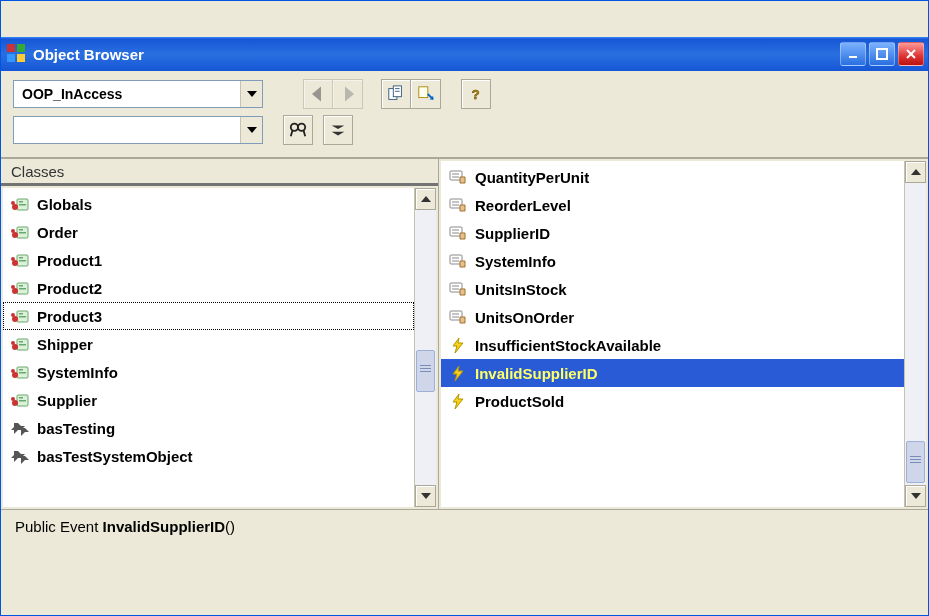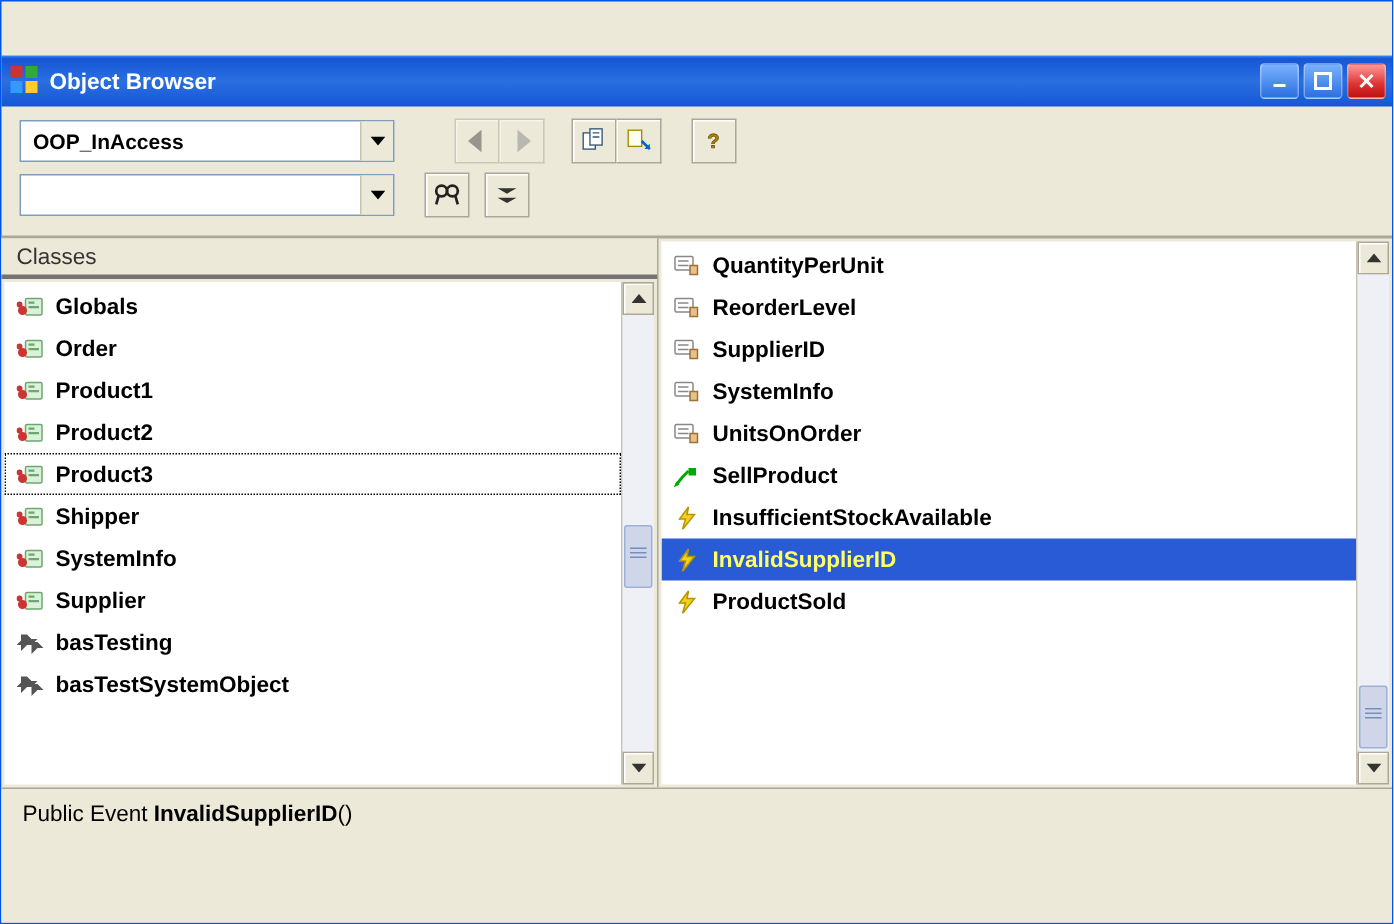--- a/index.html
+++ b/index.html
@@ -171,21 +171,21 @@
     height: 42px;
   }
   .sthumb .grip {
     position: absolute; left: 3px; right: 3px; top: 50%; transform: translateY(-50%);
     height: 12px; display:flex; flex-direction:column; gap:2px;
   }
   .sthumb .grip span { height:1px; background:#7a8db8; }
 
   
   .detail {
-    height: 90px;
+    height: 106px;
     border-top: 1px solid #aca899;
     padding: 8px 14px;
     background: #ece9d8;
     font-size: 15px;
   }
   .detail .line1 { font-weight: normal; }
   .detail .line1 .kw { font-weight: normal; }
   .detail .line1 .name { font-weight: bold; }
   .detail .line2 { margin-top: 4px; padding-left: 18px; }
   .detail .link { color: #228822; font-weight: bold; text-decoration: underline; cursor: pointer; }
@@ -445,29 +445,29 @@
                   </svg>
                 </span>
                 <span>SystemInfo</span>
               </div>
               <div class="row">
                 <span class="ico">
                   <svg viewBox="0 0 18 16">
                     <use href="#ico-prop"></use>
                   </svg>
                 </span>
+                <span>UnitsInStock</span>
+              </div>
+              <div class="row">
+                <span class="ico">
+                  <svg viewBox="0 0 18 16">
+                    <use href="#ico-prop"></use>
+                  </svg>
+                </span>
                 <span>UnitsOnOrder</span>
-              </div>
-              <div class="row">
-                <span class="ico">
-                  <svg viewBox="0 0 18 16">
-                    <use href="#ico-method"></use>
-                  </svg>
-                </span>
-                <span>SellProduct</span>
               </div>
               <div class="row">
                 <span class="ico">
                   <svg viewBox="0 0 18 16">
                     <use href="#ico-event"></use>
                   </svg>
                 </span>
                 <span>InsufficientStockAvailable</span>
               </div>
               <div class="row selected">

